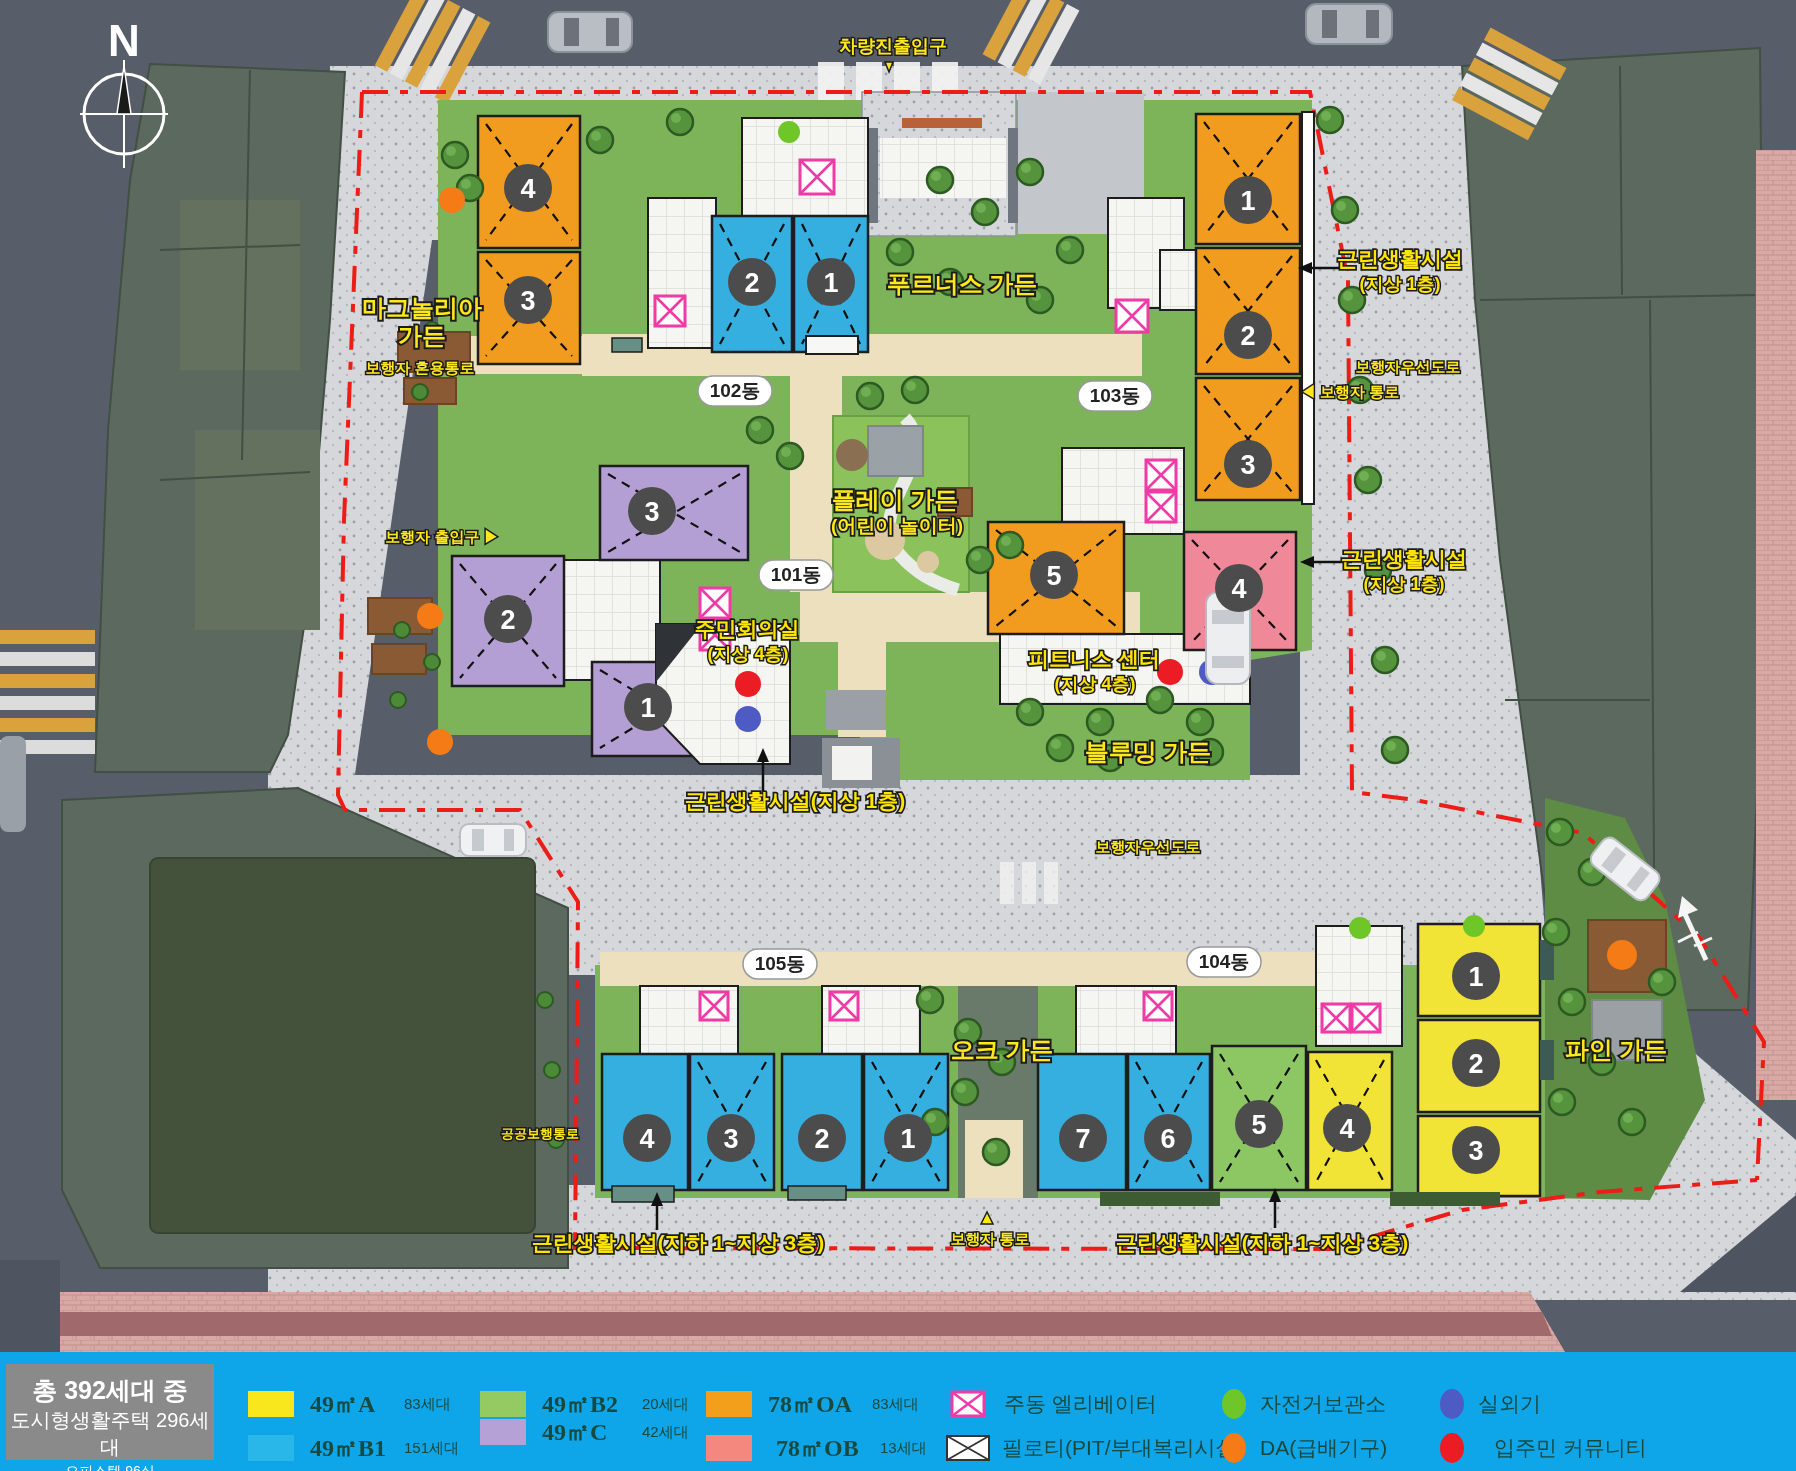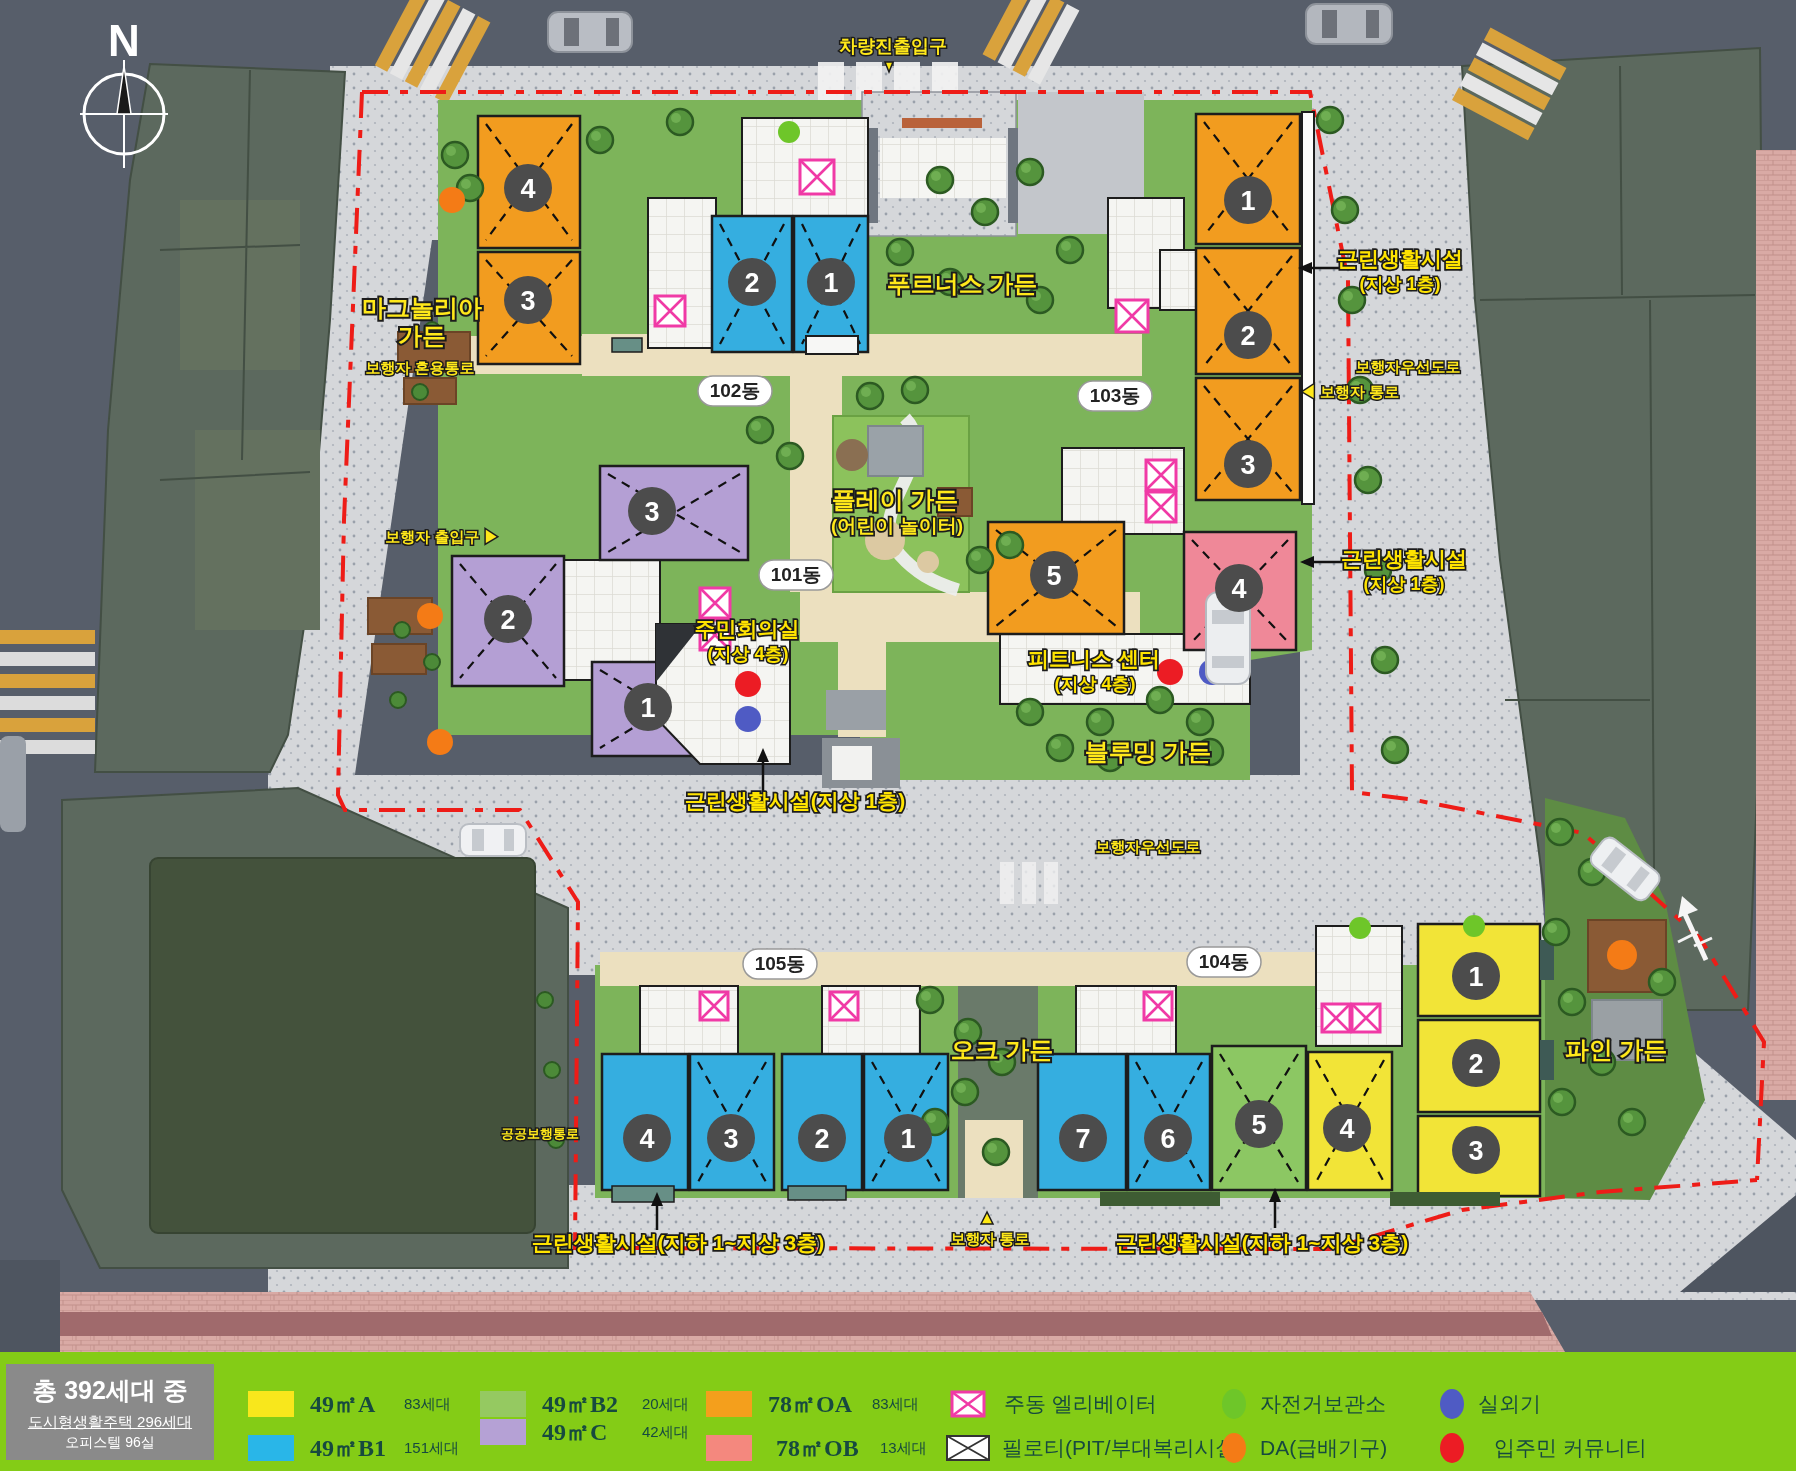--- a/index.html
+++ b/index.html
@@ -27,25 +27,25 @@
   .bx{stroke:#111;stroke-width:2.2px;stroke-dasharray:9 7;fill:none;}
   .elev{fill:#fff;stroke:#f03aa6;stroke-width:3px;}
   .elevx{stroke:#f03aa6;stroke-width:2.6px;}
   .darkblk{fill:#5c695e;stroke:#434f44;stroke-width:2px;}
   .dline{stroke:#434f44;stroke-width:2px;fill:none;}
   .path-beige{fill:#ece0bf;}
   .redline{fill:none;stroke:#ee1c17;stroke-width:4px;stroke-dasharray:26 12 8 12;}
   .arrow{stroke:#111;stroke-width:2.5px;}
   .wn{font-size:44px;font-weight:bold;fill:#fff;text-anchor:middle;}
   
-  .legend{position:absolute;left:0;top:1352px;width:1796px;height:119px;background:#84cc16;}
+  .legend{position:absolute;left:0;top:1352px;width:1796px;height:119px;background:#0ea5e9;}
   .lg-box{position:absolute;left:6px;top:12px;width:208px;height:96px;background:#8a8a8a;
           color:#fff;text-align:center;}
   .lg-box .t1{font-size:25px;font-weight:bold;margin-top:10px;}
-  .lg-box .t2{font-size:15px;margin-top:6px;text-decoration:underline;}
+  .lg-box .t2{font-size:20px;}
   .lg-box .t3{font-size:14px;margin-top:2px;}
   .lg-item{position:absolute;height:32px;display:flex;align-items:center;}
   .sw{width:46px;height:26px;display:inline-block;}
   .tname{font-family:"Liberation Serif",serif;font-size:24px;font-weight:bold;color:#174a3f;}
   .tcount{font-size:15px;color:#174a3f;}
   .symlab{font-size:21px;color:#174a3f;}
   .dot{width:24px;height:30px;border-radius:50%;display:inline-block;}
 </style>
 </head>
 <body>

